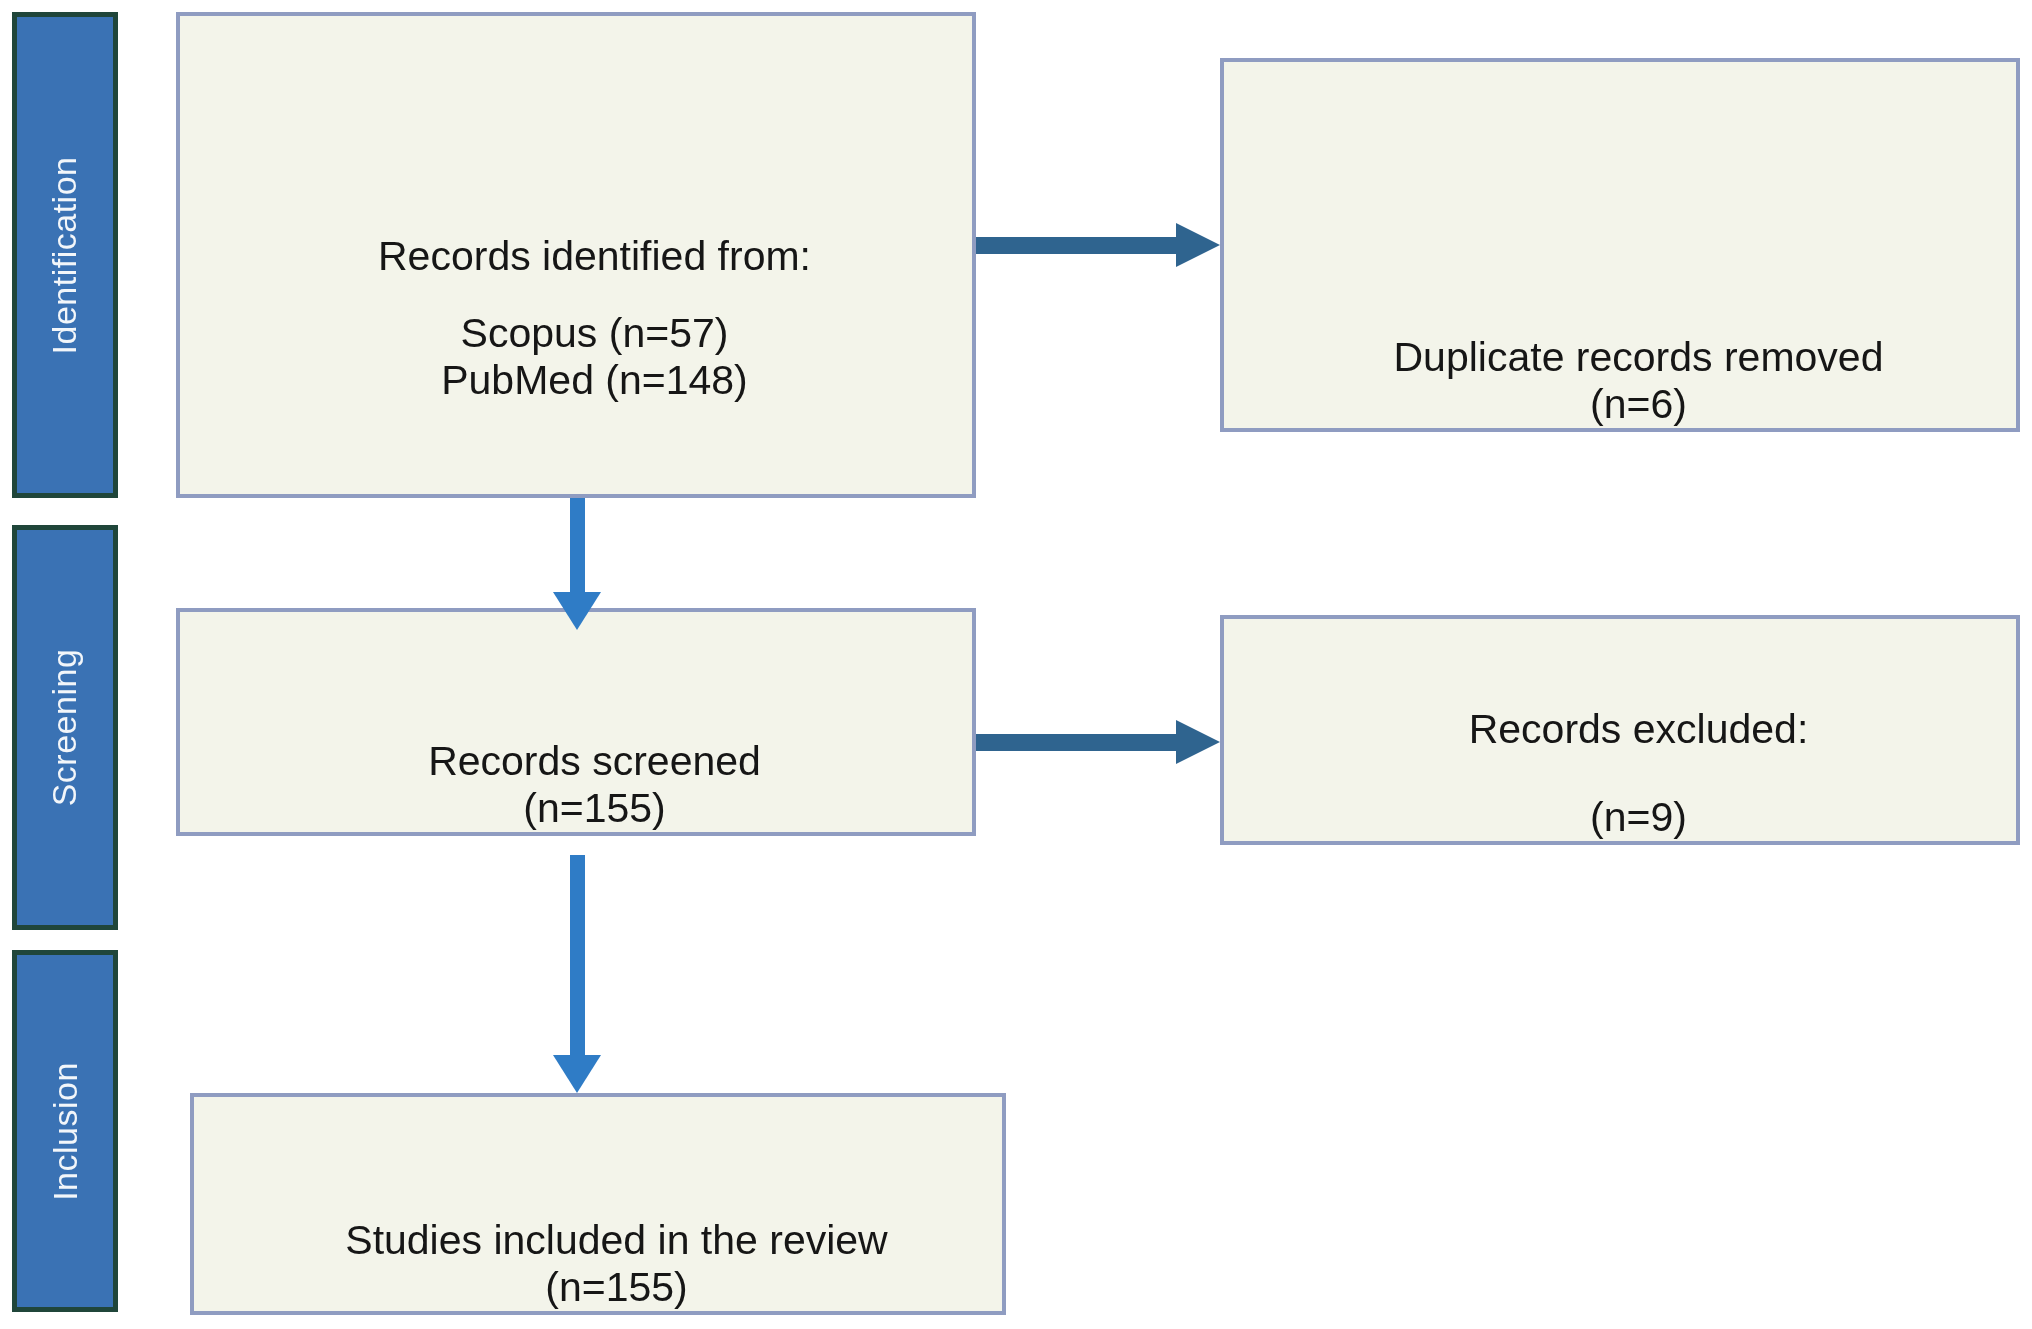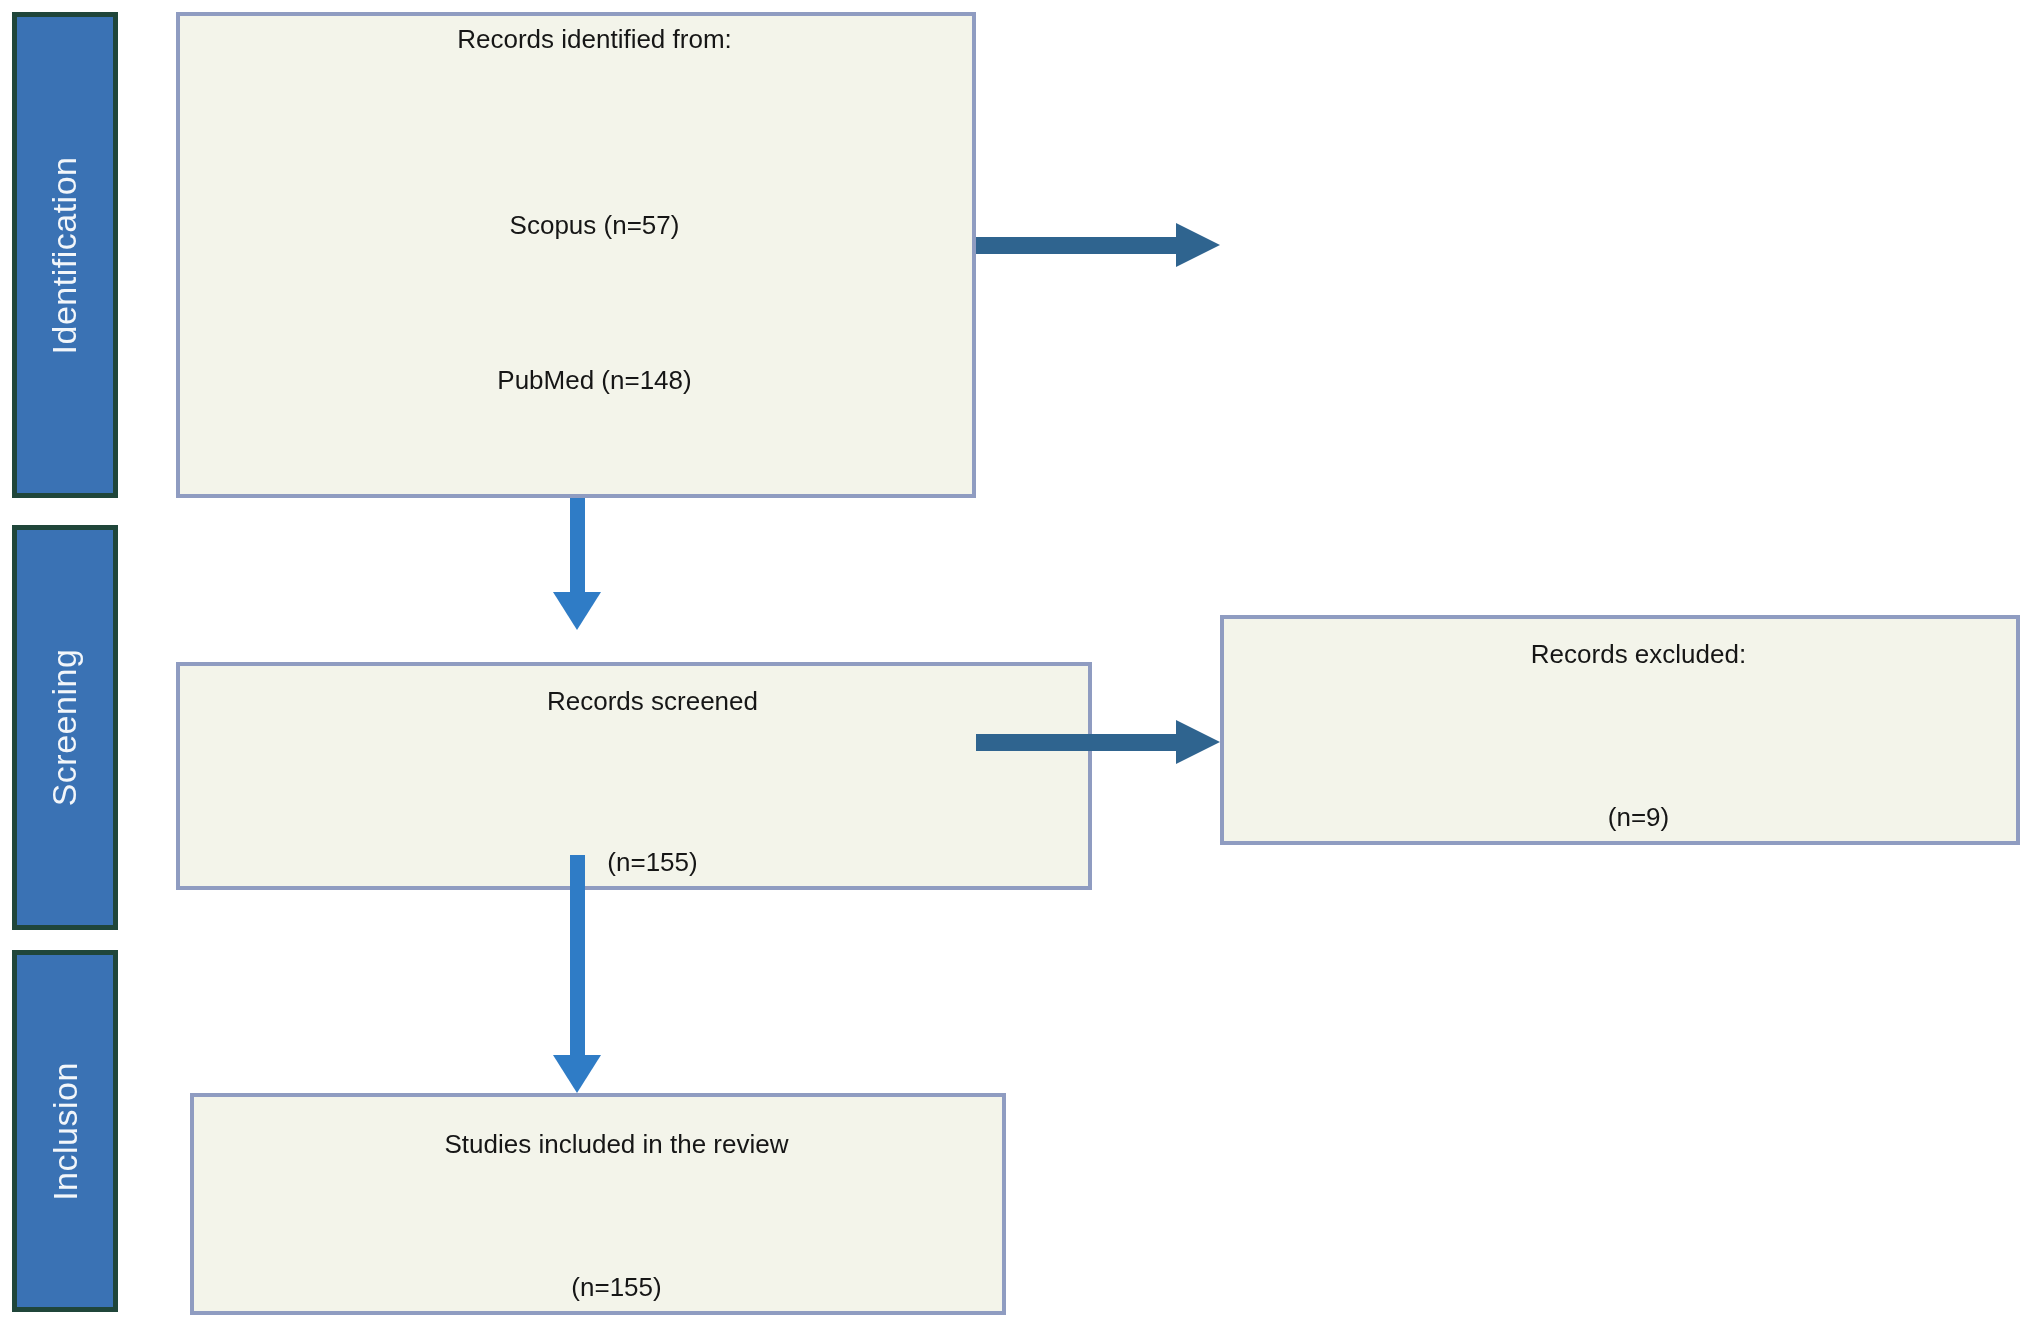--- a/index.html
+++ b/index.html
@@ -37,23 +37,23 @@
     letter-spacing:.5px;
     color:var(--stage-text);
   }
   
   .box{
     position:absolute;
     background:var(--box-fill);
     border:4px solid var(--box-border);
     box-sizing:border-box;
     display:flex;flex-direction:column;
-    align-items:center;justify-content:space-between;
+    align-items:center;justify-content:flex-end;
     text-align:center;
-    font-size:26px;
+    font-size:41px;
     line-height:47px;
     padding-left:37px;
   }
   .box .line{display:block;}
   .box-identified{padding-bottom:90px;}
   .box-identified .title{margin-bottom:30px;}
   .box-screened,.box-excluded{padding-top:12px;}
   .box-included{padding-top:24px;}
   
   .arrow-right{
@@ -95,22 +95,26 @@
   <div class="stage" style="top:950px;height:362px;">
     <span class="stage-label">Inclusion</span>
   </div>
 
   <div class="box box-identified" style="left:176px;top:12px;width:800px;height:486px;">
     <span class="line title">Records identified from:</span>
     <span class="line">Scopus (n=57)</span>
     <span class="line">PubMed (n=148)</span>
   </div>
 
+  <div class="box box-duplicates" style="left:1220px;top:58px;width:800px;height:374px;">
+    <span class="line">Duplicate records removed</span>
+    <span class="line">(n=6)</span>
+  </div>
 
-  <div class="box box-screened" style="left:176px;top:662px;width:916px;height:228px;">
+  <div class="box box-screened" style="left:176px;top:608px;width:800px;height:228px;">
     <span class="line">Records screened</span>
     <span class="line">(n=155)</span>
   </div>
 
   <div class="box box-excluded" style="left:1220px;top:615px;width:800px;height:230px;gap:41px;">
     <span class="line">Records excluded:</span>
     <span class="line">(n=9)</span>
   </div>
 
   <div class="box box-included" style="left:190px;top:1093px;width:816px;height:222px;">

